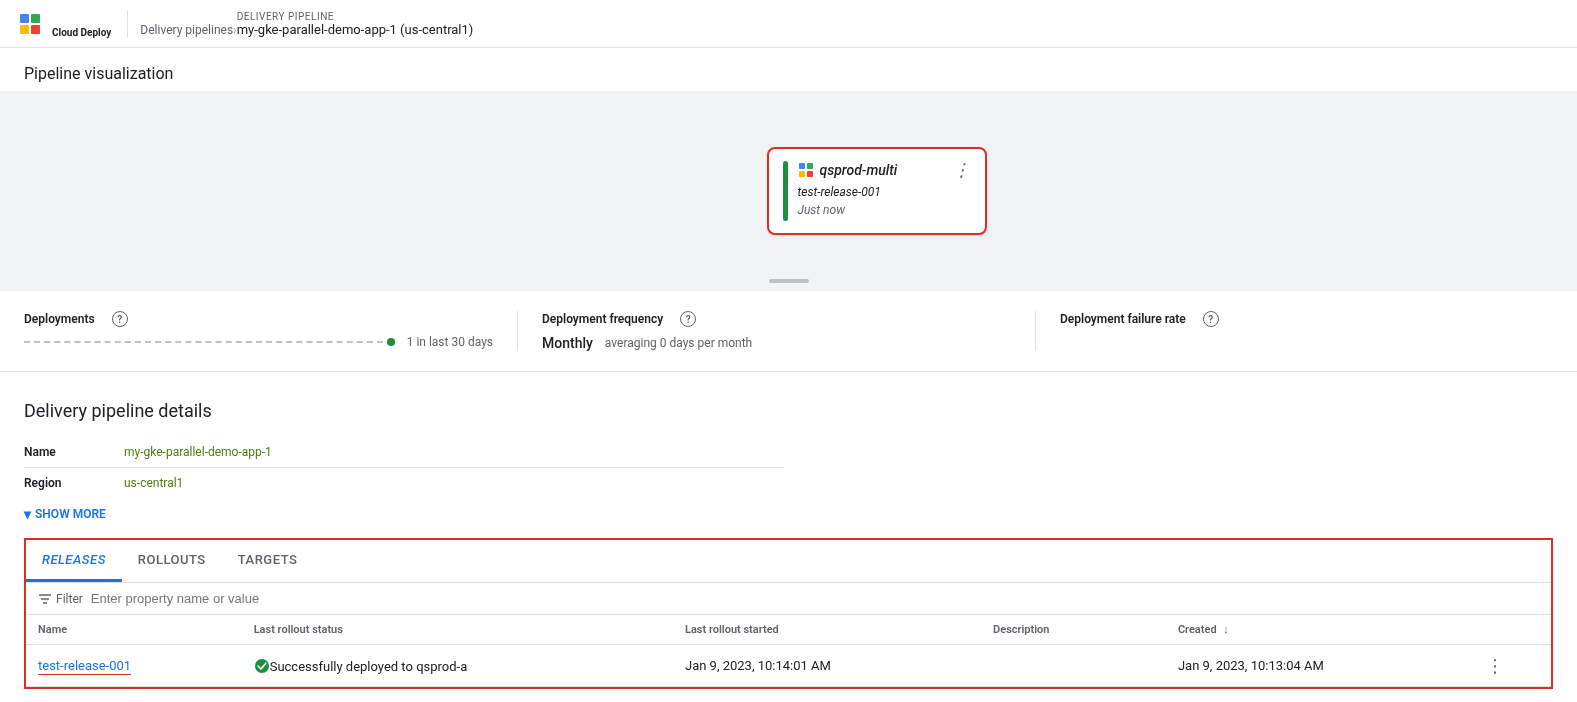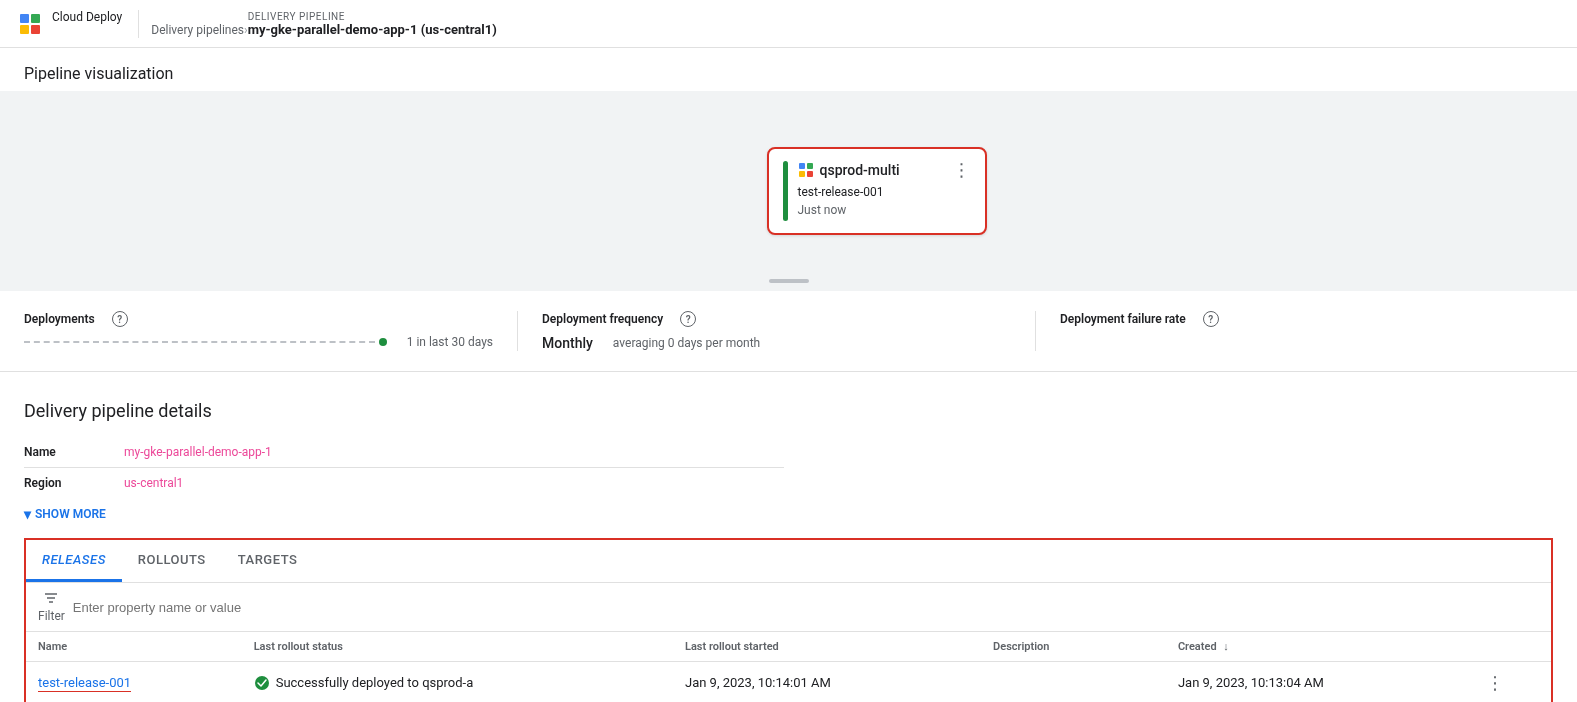--- a/index.html
+++ b/index.html
@@ -9,24 +9,24 @@
     .top-nav {
       display: flex;
       align-items: center;
       height: 48px;
       border-bottom: 1px solid #e0e0e0;
       padding: 0 16px;
       gap: 12px;
     }
     .top-nav-logo {
       display: flex;
-      align-items: flex-start;
+      align-items: flex-end;
       gap: 8px;
-      font-size: 12px;
-      font-weight: 400;
+      font-size: 10px;
+      font-weight: 700;
       color: #202124;
       padding-right: 16px;
       border-right: 1px solid #e0e0e0;
     }
     .logo-icon {
       width: 28px;
       height: 28px;
     }
     .breadcrumb {
       display: flex;
@@ -46,21 +46,21 @@
     }
     .breadcrumb-label {
       font-size: 10px;
       color: #5f6368;
       text-transform: uppercase;
       letter-spacing: 0.5px;
     }
     .breadcrumb-value {
       font-size: 13px;
       color: #202124;
-      font-weight: 700;
+      font-weight: 400;
     }
 
     
     .pipeline-viz-header {
       padding: 16px 24px 8px;
       font-size: 16px;
       font-weight: 400;
       color: #202124;
     }
     .pipeline-viz-area {
@@ -70,20 +70,21 @@
       position: relative;
       display: flex;
       align-items: center;
       justify-content: center;
       overflow: hidden;
     }
     .pipeline-canvas {
       width: 100%;
       height: 100%;
       position: relative;
+      font-style: italic;
     }
     
     .stage-card {
       position: absolute;
       top: 50%;
       left: 50%;
       transform: translate(-10%, -50%);
       width: 220px;
       background: #fff;
       border: 2px solid #d93025;
@@ -184,21 +185,21 @@
       height: 16px;
       border-radius: 50%;
       border: 1px solid #5f6368;
       font-size: 10px;
       color: #5f6368;
       cursor: pointer;
     }
     .metric-value-row {
       display: flex;
       align-items: center;
-      gap: 20px;
+      gap: 12px;
     }
     .deployments-bar {
       display: flex;
       align-items: center;
       gap: 4px;
       flex: 1;
     }
     .deployments-dashes {
       flex: 1;
       border-top: 2px dashed #bdc1c6;
@@ -255,21 +256,21 @@
       border-bottom: none;
     }
     .detail-label {
       width: 100px;
       font-size: 12px;
       font-weight: 600;
       color: #202124;
     }
     .detail-value {
       font-size: 12px;
-      color: #ec4899;
+      color: #4d7c0f;
     }
     .show-more {
       display: flex;
       align-items: center;
       gap: 4px;
       color: #1a73e8;
       font-size: 12px;
       font-weight: 600;
       cursor: pointer;
       margin-top: 8px;
@@ -311,21 +312,20 @@
       gap: 8px;
       padding: 8px 12px;
       border-bottom: 1px solid #e0e0e0;
     }
     .filter-icon {
       display: flex;
       align-items: center;
       gap: 4px;
       font-size: 12px;
       color: #5f6368;
-      flex-direction: column;
     }
     .filter-input {
       flex: 1;
       border: none;
       outline: none;
       font-size: 13px;
       color: #5f6368;
     }
 
     
@@ -349,22 +349,21 @@
       border-bottom: 1px solid #e0e0e0;
     }
     .table-link {
       color: #1a73e8;
       text-decoration: none;
       border-bottom: 1px solid #d93025;
       padding-bottom: 1px;
     }
     .status-success {
       display: flex;
-      align-items: center;
-      gap: 6px;
+      align-items: flex-end;
       color: #202124;
     }
     .status-icon-success {
       width: 16px;
       height: 16px;
       color: #1e8e3e;
     }
     .sort-icon {
       display: inline-block;
       margin-left: 4px;

